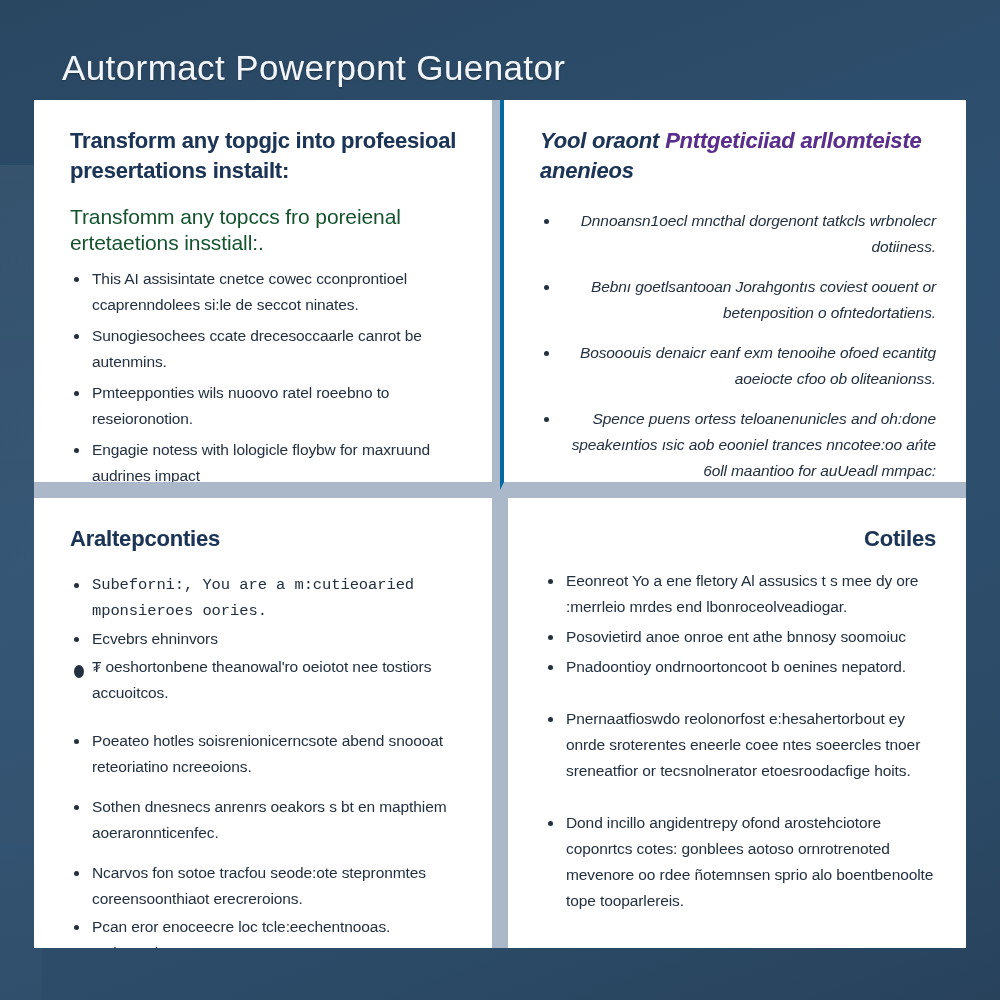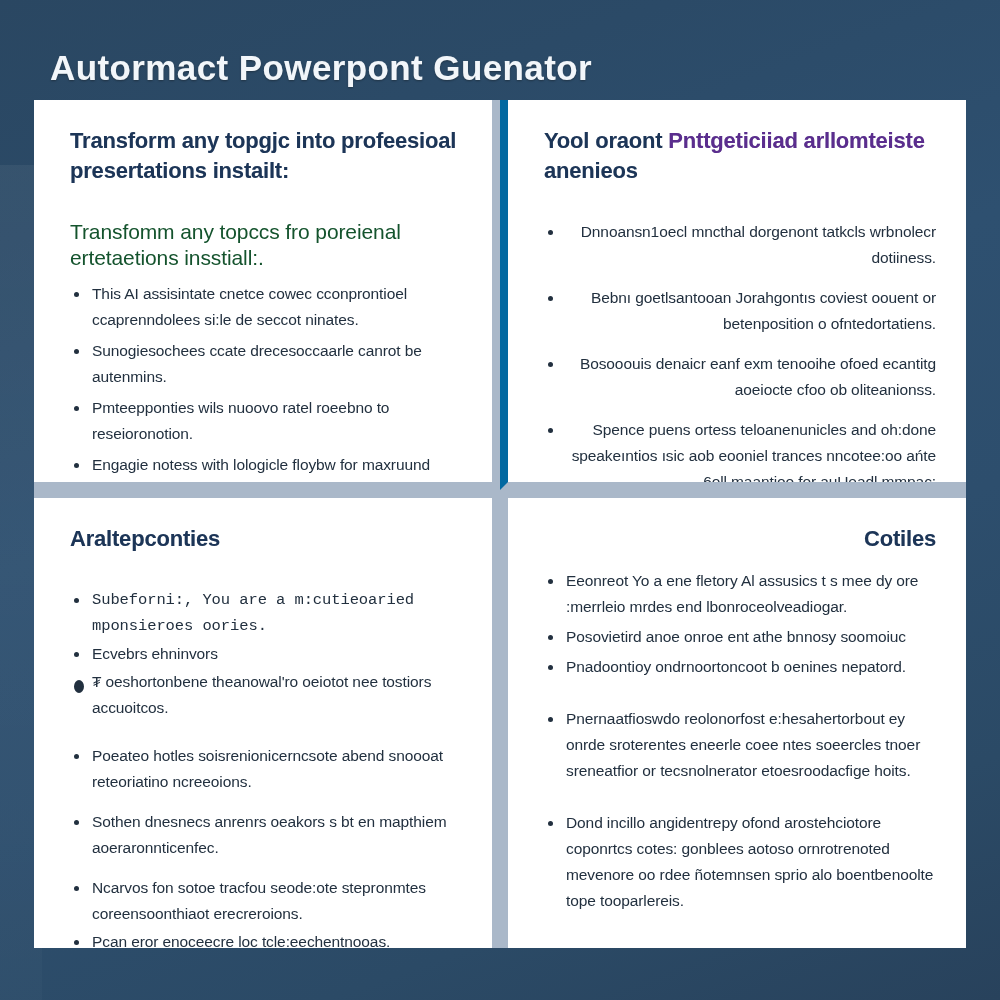--- a/index.html
+++ b/index.html
@@ -36,27 +36,27 @@
     content: "";
     position: absolute;
     left: 0; top: 165px;
     width: 42px; height: 835px;
     background: linear-gradient(180deg, rgba(255,255,255,0.055), rgba(255,255,255,0.02));
     pointer-events: none;
   }
 
   .page-title {
     position: absolute;
-    left: 50px;
+    left: 62px;
     top: 42px;
     width: 900px;
     height: 52px;
     color: #f2f6fa;
     font-size: 35px;
-    font-weight: 700;
+    font-weight: 400;
     letter-spacing: 0.4px;
     line-height: 52px;
     white-space: nowrap;
     text-shadow: 0 1px 2px rgba(0,0,0,0.35), 0 0 1px rgba(255,255,255,0.25);
   }
 
   
   .grid {
     position: absolute;
     left: 34px;
@@ -72,30 +72,30 @@
 
   .card {
     background: #ffffff;
     padding: 26px 30px 20px 36px;
     overflow: hidden;
     position: relative;
     filter: blur(0.18px);
   }
 
   .card.tl { border-right: 8px solid #aab8c9; border-bottom: 8px solid #aab8c9; }
-  .card.tr { border-left:  8px solid #0369a1; border-bottom: 8px solid #aab8c9; }
+  .card.tr { border-left:  4px solid #0369a1; border-bottom: 8px solid #aab8c9; font-style: italic; }
   .card.bl { border-right: 8px solid #aab8c9; border-top:    8px solid #aab8c9; }
   .card.br { border-left:  8px solid #aab8c9; border-top:    8px solid #aab8c9; }
 
   .card-heading {
     font-size: 22px;
     font-weight: bold;
     color: #1c3557;
     line-height: 30px;
-    margin-bottom: 33px;
+    margin-bottom: 18px;
     letter-spacing: -0.2px;
     text-shadow: 0 0 0.6px rgba(28,53,87,0.35);
   }
   .card-heading .accent { color: #5b2d8e; font-weight: bold; }
 
   .card-intro {
     font-size: 21px;
     color: #14532d;
     line-height: 26px;
     margin-bottom: 10px;

